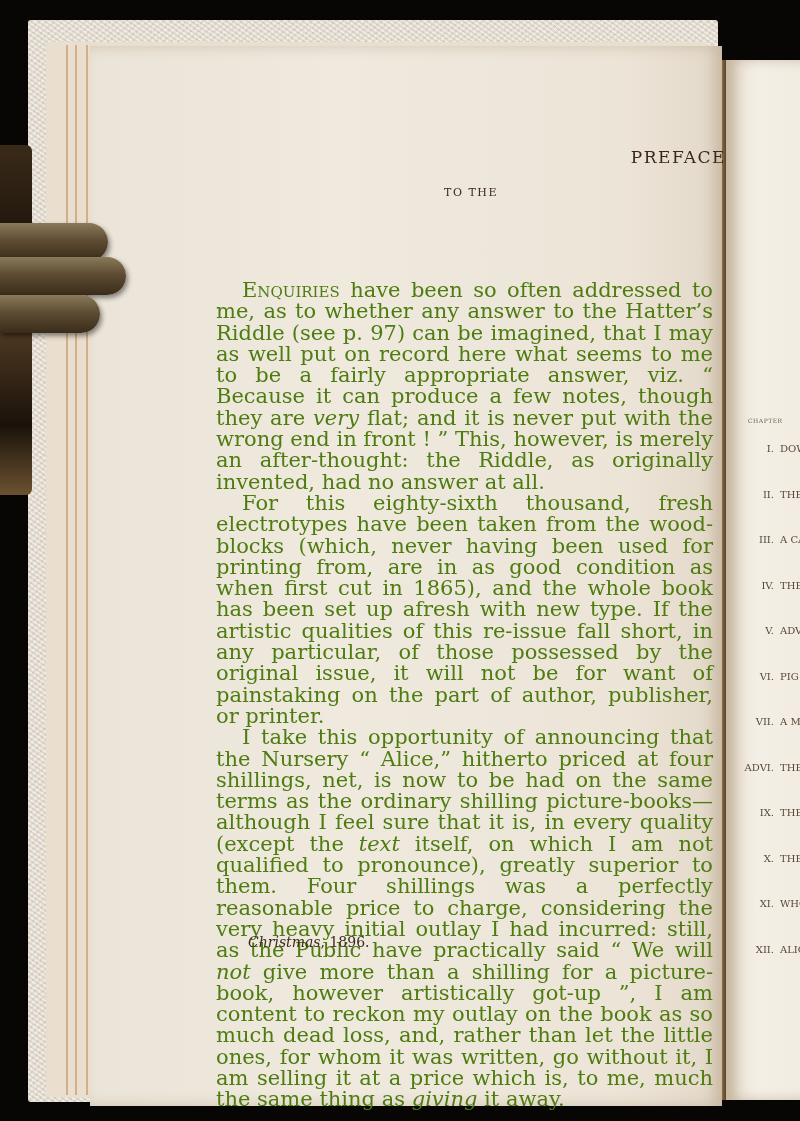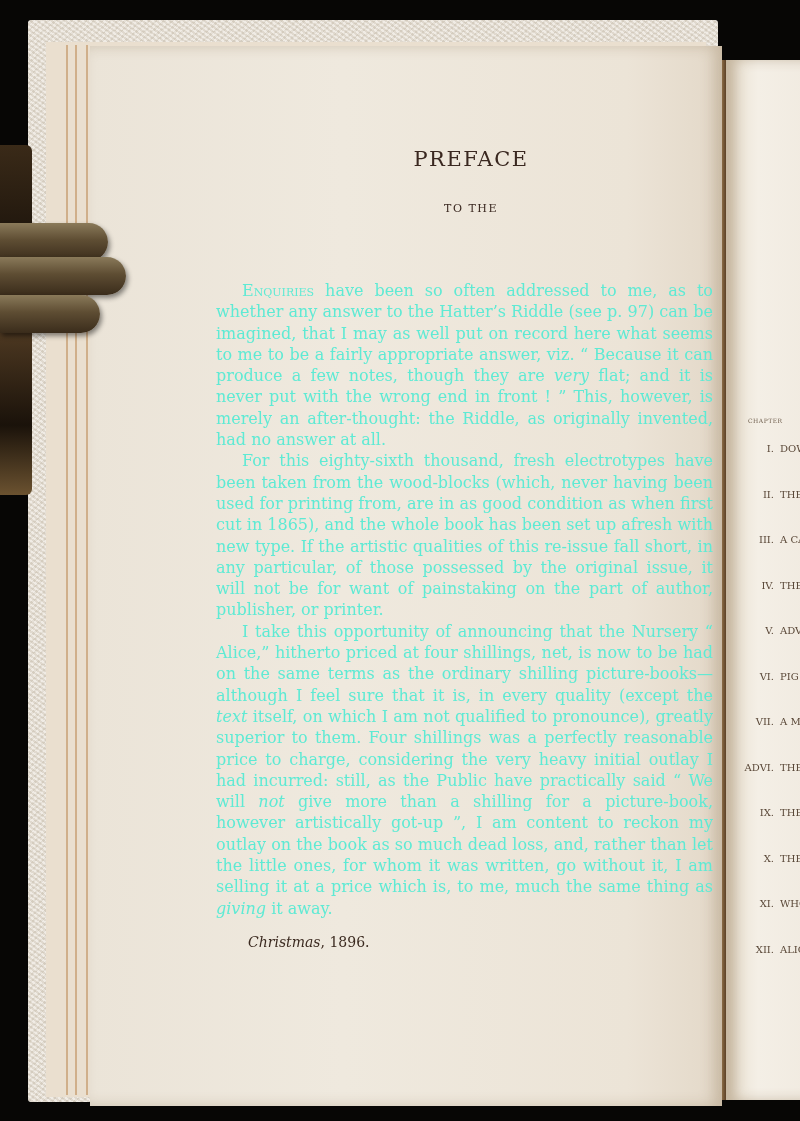--- a/index.html
+++ b/index.html
@@ -55,28 +55,28 @@
     .clasp .lobe {
       position:absolute; left:0; height:38px;
       background:linear-gradient(180deg,#8a7a5a 0%,#5e4d33 45%,#3a2c1b 100%);
       border-radius:0 22px 22px 0;
       box-shadow: 2px 3px 5px rgba(0,0,0,0.45);
     }
     .title {
       position:absolute; left:0; width:100%; text-align:center;
       color:#3a2820; letter-spacing:1px;
     }
-    .t-preface { top:147px; font-size:21px; letter-spacing:1.5px; }
-    .t-tothe  { top:186px; font-size:11px; letter-spacing:1.5px;margin-top:16px; }
+    .t-preface { top:147px; font-size:17px; letter-spacing:1.5px;text-align:right; }
+    .t-tothe  { top:186px; font-size:11px; letter-spacing:1.5px; }
     .t-86     { top:208px; font-size:19px; letter-spacing:1px; }
     .t-ed     { top:242px; font-size:13px; letter-spacing:1.5px; }
     .title-wrap { position:absolute; left:216px; width:510px; top:0; height:300px; }
     .body-text {
       position:absolute; left:216px; top:280px; width:497px;
-      font-size:16px; line-height:21.3px; color:#5eead4;
+      font-size:21px; line-height:21.3px; color:#4d7c0f;
       text-align:justify; font-family:"DejaVu Serif", serif;
     }
     .body-text p { margin:0; text-indent:26px; }
     .sc { font-variant:small-caps; }
     .it { font-style:italic; }
     .sig {
       position:absolute; left:248px; top:934px; font-size:14px; color:#3b2a20;
     }
     .sig .it { font-style:italic; }
     

